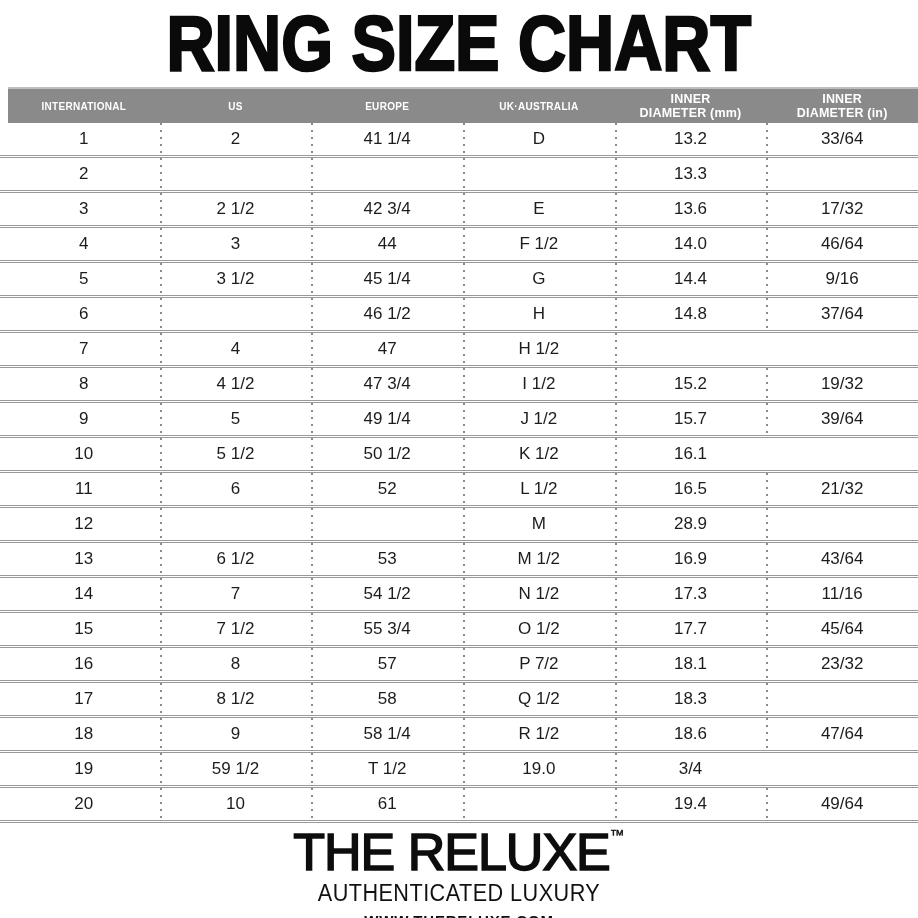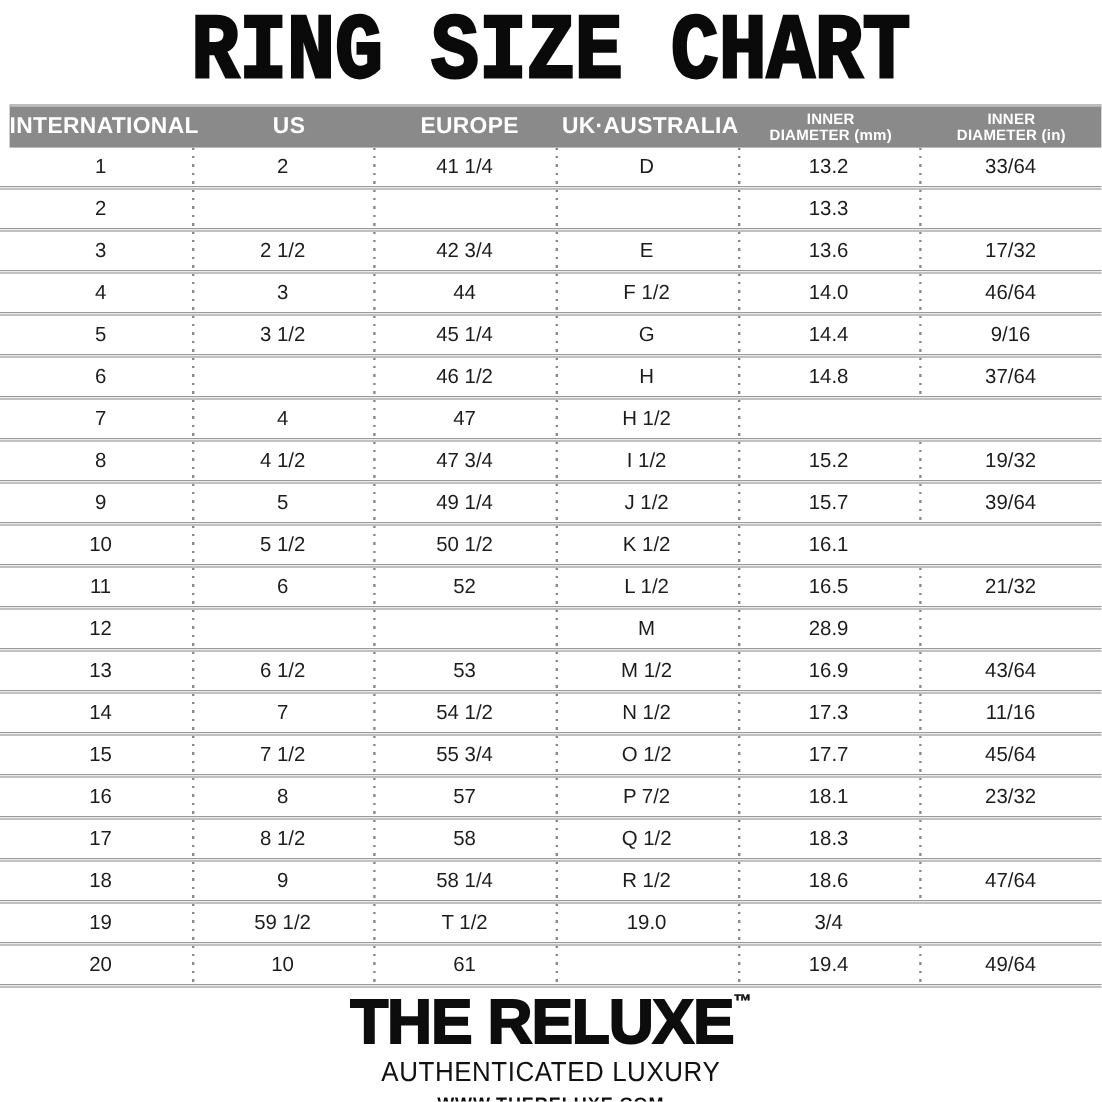--- a/index.html
+++ b/index.html
@@ -9,56 +9,56 @@
     --dotted-line:#8a8a8a;
     --text:#1c1c1c;
   }
   html,body{margin:0;padding:0;}
   body{
     width:918px;height:918px;background:#ffffff;overflow:hidden;
     font-family:"Liberation Sans",sans-serif;color:var(--text);
   }
   
   .title-wrap{
-    height:87px;display:flex;align-items:center;justify-content:center;font-family:Liberation Mono, monospace;
+    height:87px;display:flex;align-items:center;justify-content:center;
   }
   .title{
     font-size:74px;font-weight:bold;line-height:1;white-space:nowrap;
     letter-spacing:0px;color:#0a0a0a;
     -webkit-text-stroke:2.4px #0a0a0a;
     transform:scaleX(0.9) scaleY(1.04);transform-origin:center;
   }
   
   .thead{
     margin-left:8px;height:36px;background:var(--header-bg);
     border-top:2px solid #bdbdbd;box-sizing:border-box;
     display:grid;grid-template-columns:repeat(6,1fr);align-items:center;
   }
   .hcell{
     color:var(--header-text);font-weight:bold;text-align:center;
-    font-size:19px;letter-spacing:0.3px;
+    font-size:10px;letter-spacing:0.3px;
   }
   .hcell.hsmall{font-size:12.5px;line-height:1.15;letter-spacing:0.2px;}
   .trow{
     height:35px;box-sizing:border-box;padding-left:8px;
     display:grid;grid-template-columns:repeat(6,1fr);
     border-bottom:3px double var(--row-line);
   }
   .tcell{
     display:flex;align-items:center;justify-content:center;
     font-size:17px;color:var(--text);height:100%;
   }
   .tcell + .tcell{
     background-image:repeating-linear-gradient(to bottom,var(--dotted-line) 0 2px,transparent 2px 7px);
     background-size:2px 100%;background-repeat:no-repeat;background-position:0 0;
   }
   
   .footer{text-align:center;padding-top:3px;}
   .brand{
-    font-size:52px;font-weight:bold;line-height:1.02;color:#0d0d0d;
+    font-size:52px;font-weight:normal;line-height:1.02;color:#0d0d0d;
     -webkit-text-stroke:1.6px #0d0d0d;letter-spacing:-1px;white-space:nowrap;
   }
   .brand .tm{
     font-size:15px;-webkit-text-stroke:0.4px #0d0d0d;
     vertical-align:top;position:relative;top:1px;letter-spacing:0;
   }
   .tagline{
     font-size:23px;font-weight:normal;color:#111;margin-top:1px;
     letter-spacing:0.5px;transform:scaleX(0.94);transform-origin:center;white-space:nowrap;
   }

